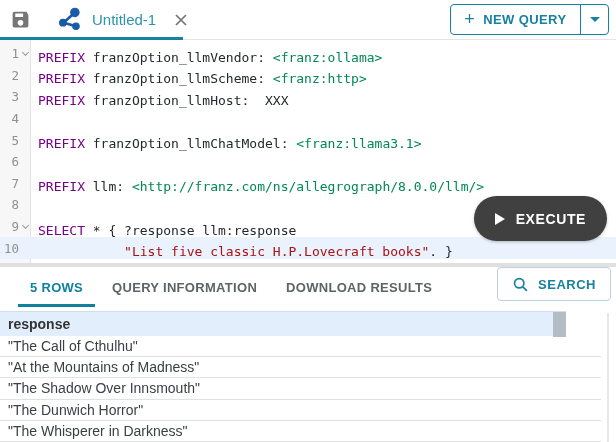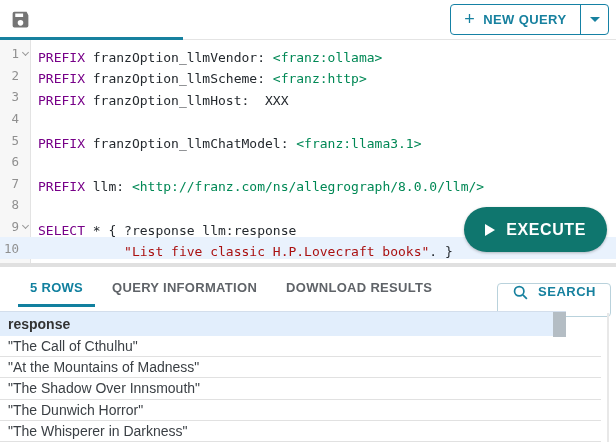--- a/index.html
+++ b/index.html
@@ -42,41 +42,41 @@
   .edline .foldcell { width:12px; display:flex; justify-content:center; }
   .fold { display:inline-block; width:5px; height:5px;
     border-right:1.6px solid #9a9a9a; border-bottom:1.6px solid #9a9a9a;
     transform:rotate(45deg); margin-top:-3px; }
   .edline .cd { white-space:pre; padding-left:7px; color:#24292e;margin-top:7px; }
   .kw  { color:#770088; }
   .iri { color:#008855; }
   .str { color:#aa1111; }
   .pl  { color:#24292e; }
 
-  .execute-btn { position:absolute; right:9px; top:167px; height:45px;
-    border:none; border-radius:23px; background:#0f766e; color:#fff;
+  .execute-btn { position:absolute; right:9px; top:156px; height:45px;
+    border:none; border-radius:23px; background:#404040; color:#fff;
     display:flex; align-items:center; gap:11px; padding:0 21px;
-    font-family:"Liberation Sans",sans-serif; font-size:16px; font-weight:700;
+    font-family:"Liberation Sans",sans-serif; font-size:14px; font-weight:700;
     letter-spacing:.6px; cursor:pointer; box-shadow:0 1px 3px rgba(0,0,0,.25); }
   .play { width:0; height:0; border-top:6px solid transparent;
     border-bottom:6px solid transparent; border-left:10px solid #fff; }
 
   
   .divider { height:4px; background:#e0e0e0; }
 
   
   .results { position:relative; height:175px; background:#fff; }
   .rtabs { display:flex; align-items:stretch; height:40px; padding-left:18px; }
   .rtab { display:flex; align-items:center; padding:3px 12px 0 12px; margin-right:5px;
     font-size:13px; font-weight:600; letter-spacing:.3px; color:#5f6368;
     border-bottom:3px solid transparent; cursor:pointer; white-space:nowrap; }
   .rtab.active { color:#11809f; border-bottom-color:#11809f; }
-  .search-btn { position:absolute; top:16px; right:5px; height:34px;
+  .search-btn { position:absolute; top:0; right:5px; height:34px;
     border:1px solid #b9d2dc; border-radius:4px; background:#fff;
-    display:flex; gap:9px; padding:0 14px;
+    display:flex; align-items:center; gap:9px; padding:0 14px;
     color:#17819f; font-size:13px; font-weight:700; letter-spacing:.5px; cursor:pointer; }
   .table { margin-top:4px; }
   .thead { position:relative; width:566px; height:25px; background:#e2eefc;
     border-top:1px solid #d3deec; display:flex; align-items:center;
     padding-left:8px; font-size:14px; font-weight:700; color:#333; }
   .scroll-thumb { position:absolute; right:0; top:0; width:13px; height:25px;
     background:#b4bdc4; cursor:pointer; }
   .trow { width:601px; height:21.2px; line-height:20px;
     border-bottom:1px solid #e1e1e1; padding-left:8px; font-size:14px;
     color:#3a3f44; white-space:nowrap; overflow:hidden; cursor:pointer; }
@@ -87,20 +87,35 @@
 <body>
 
 <div class="app">
 
   <div class="topbar">
     <div class="save-btn">
       <svg width="21" height="21" viewBox="0 0 24 24">
         <path fill="#757575" d="M19 3H5a2 2 0 0 0-2 2v14a2 2 0 0 0 2 2h14a2 2 0 0 0 2-2V7l-2-4zm-7 16a3.2 3.2 0 1 1 0-6.4 3.2 3.2 0 0 1 0 6.4zM15 9H6V5h9v4z"></path>
       </svg>
     </div>
+    <div class="tab">
+      <svg class="tab-icon" viewBox="0 0 24 24">
+        <g fill="#1a5ba8" stroke="#1a5ba8">
+          <line x1="6" y1="14.5" x2="16" y2="5.5" stroke-width="2.4"></line>
+          <line x1="6" y1="14.5" x2="17" y2="17.5" stroke-width="2.4"></line>
+          <circle cx="5.5" cy="14.5" r="3.1"></circle>
+          <circle cx="16.5" cy="5" r="3.9"></circle>
+          <circle cx="17.5" cy="17.8" r="3.0"></circle>
+        </g>
+      </svg>
+      <span class="tab-title">Untitled-1</span>
+      <svg class="tab-close" viewBox="0 0 18 18">
+        <path stroke="#757575" stroke-width="1.7" d="M4 4 L14 14 M14 4 L4 14"></path>
+      </svg>
+    </div>
     <div class="tab-underline"></div>
 
     <div class="new-query-btn">
       <div class="nq-main">
         <span class="nq-plus">+</span>
         <span>NEW QUERY</span>
       </div>
       <div class="nq-sep"></div>
       <div class="nq-caret">
         <span class="caret-down"></span>

